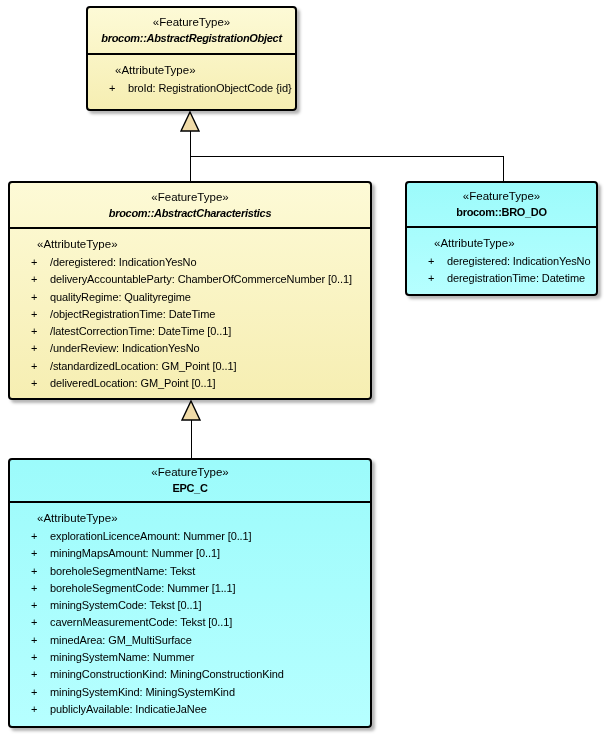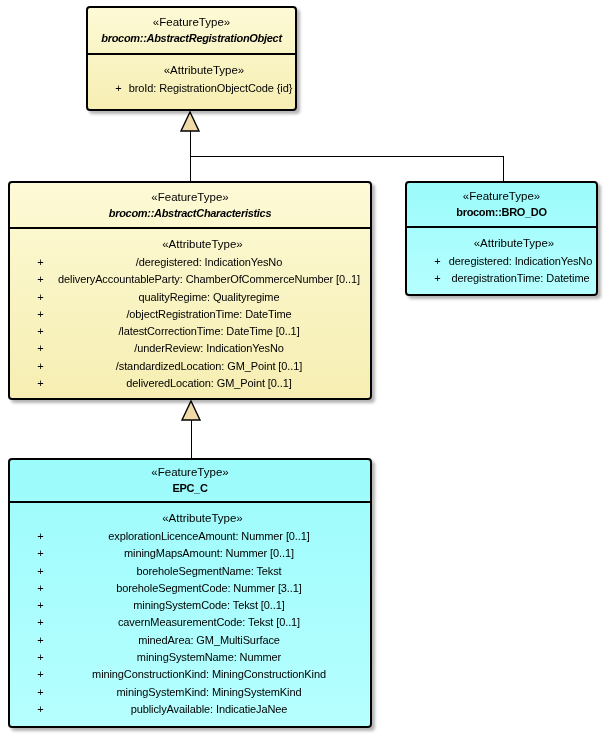--- a/index.html
+++ b/index.html
@@ -3,21 +3,21 @@
 <meta charset="utf-8">
 <style>
   :root{
     --background:#FFFFFF; --border:#000000;
     --yellow-fill-top:#FDFAD6; --yellow-fill-bottom:#F6EEB2;
     --cyan-fill-top:#9CFBFB; --cyan-fill-bottom:#B6FFFF;
     --triangle-fill:#F0DBA8; --shadow:#9a9a9a;
   }
   *{margin:0;padding:0;box-sizing:border-box;}
   body{background:#fff;font-family:"Liberation Sans",sans-serif;color:#000;}
-  #canvas{position:relative;width:610px;height:742px;background:var(--background);overflow:hidden;text-align:center;}
+  #canvas{position:relative;width:610px;height:742px;background:var(--background);overflow:hidden;}
 
   .uml-class{
     position:absolute;border:2px solid var(--border);border-radius:4px;
     box-shadow:3px 3px 3px rgba(90,90,90,.45);
     display:flex;flex-direction:column;
   }
   .yellow{background:linear-gradient(180deg,var(--yellow-fill-top),var(--yellow-fill-bottom));}
   .cyan{background:linear-gradient(180deg,var(--cyan-fill-top),var(--cyan-fill-bottom));}
 
   .title{
@@ -135,21 +135,21 @@
       <div class="attr-row">
         <span class="vis">+</span>
         <span class="attr-text">miningMapsAmount: Nummer [0..1]</span>
       </div>
       <div class="attr-row">
         <span class="vis">+</span>
         <span class="attr-text">boreholeSegmentName: Tekst</span>
       </div>
       <div class="attr-row">
         <span class="vis">+</span>
-        <span class="attr-text">boreholeSegmentCode: Nummer [3..1]</span>
+        <span class="attr-text">boreholeSegmentCode: Nummer [1..1]</span>
       </div>
       <div class="attr-row">
         <span class="vis">+</span>
         <span class="attr-text">miningSystemCode: Tekst [0..1]</span>
       </div>
       <div class="attr-row">
         <span class="vis">+</span>
         <span class="attr-text">cavernMeasurementCode: Tekst [0..1]</span>
       </div>
       <div class="attr-row">

